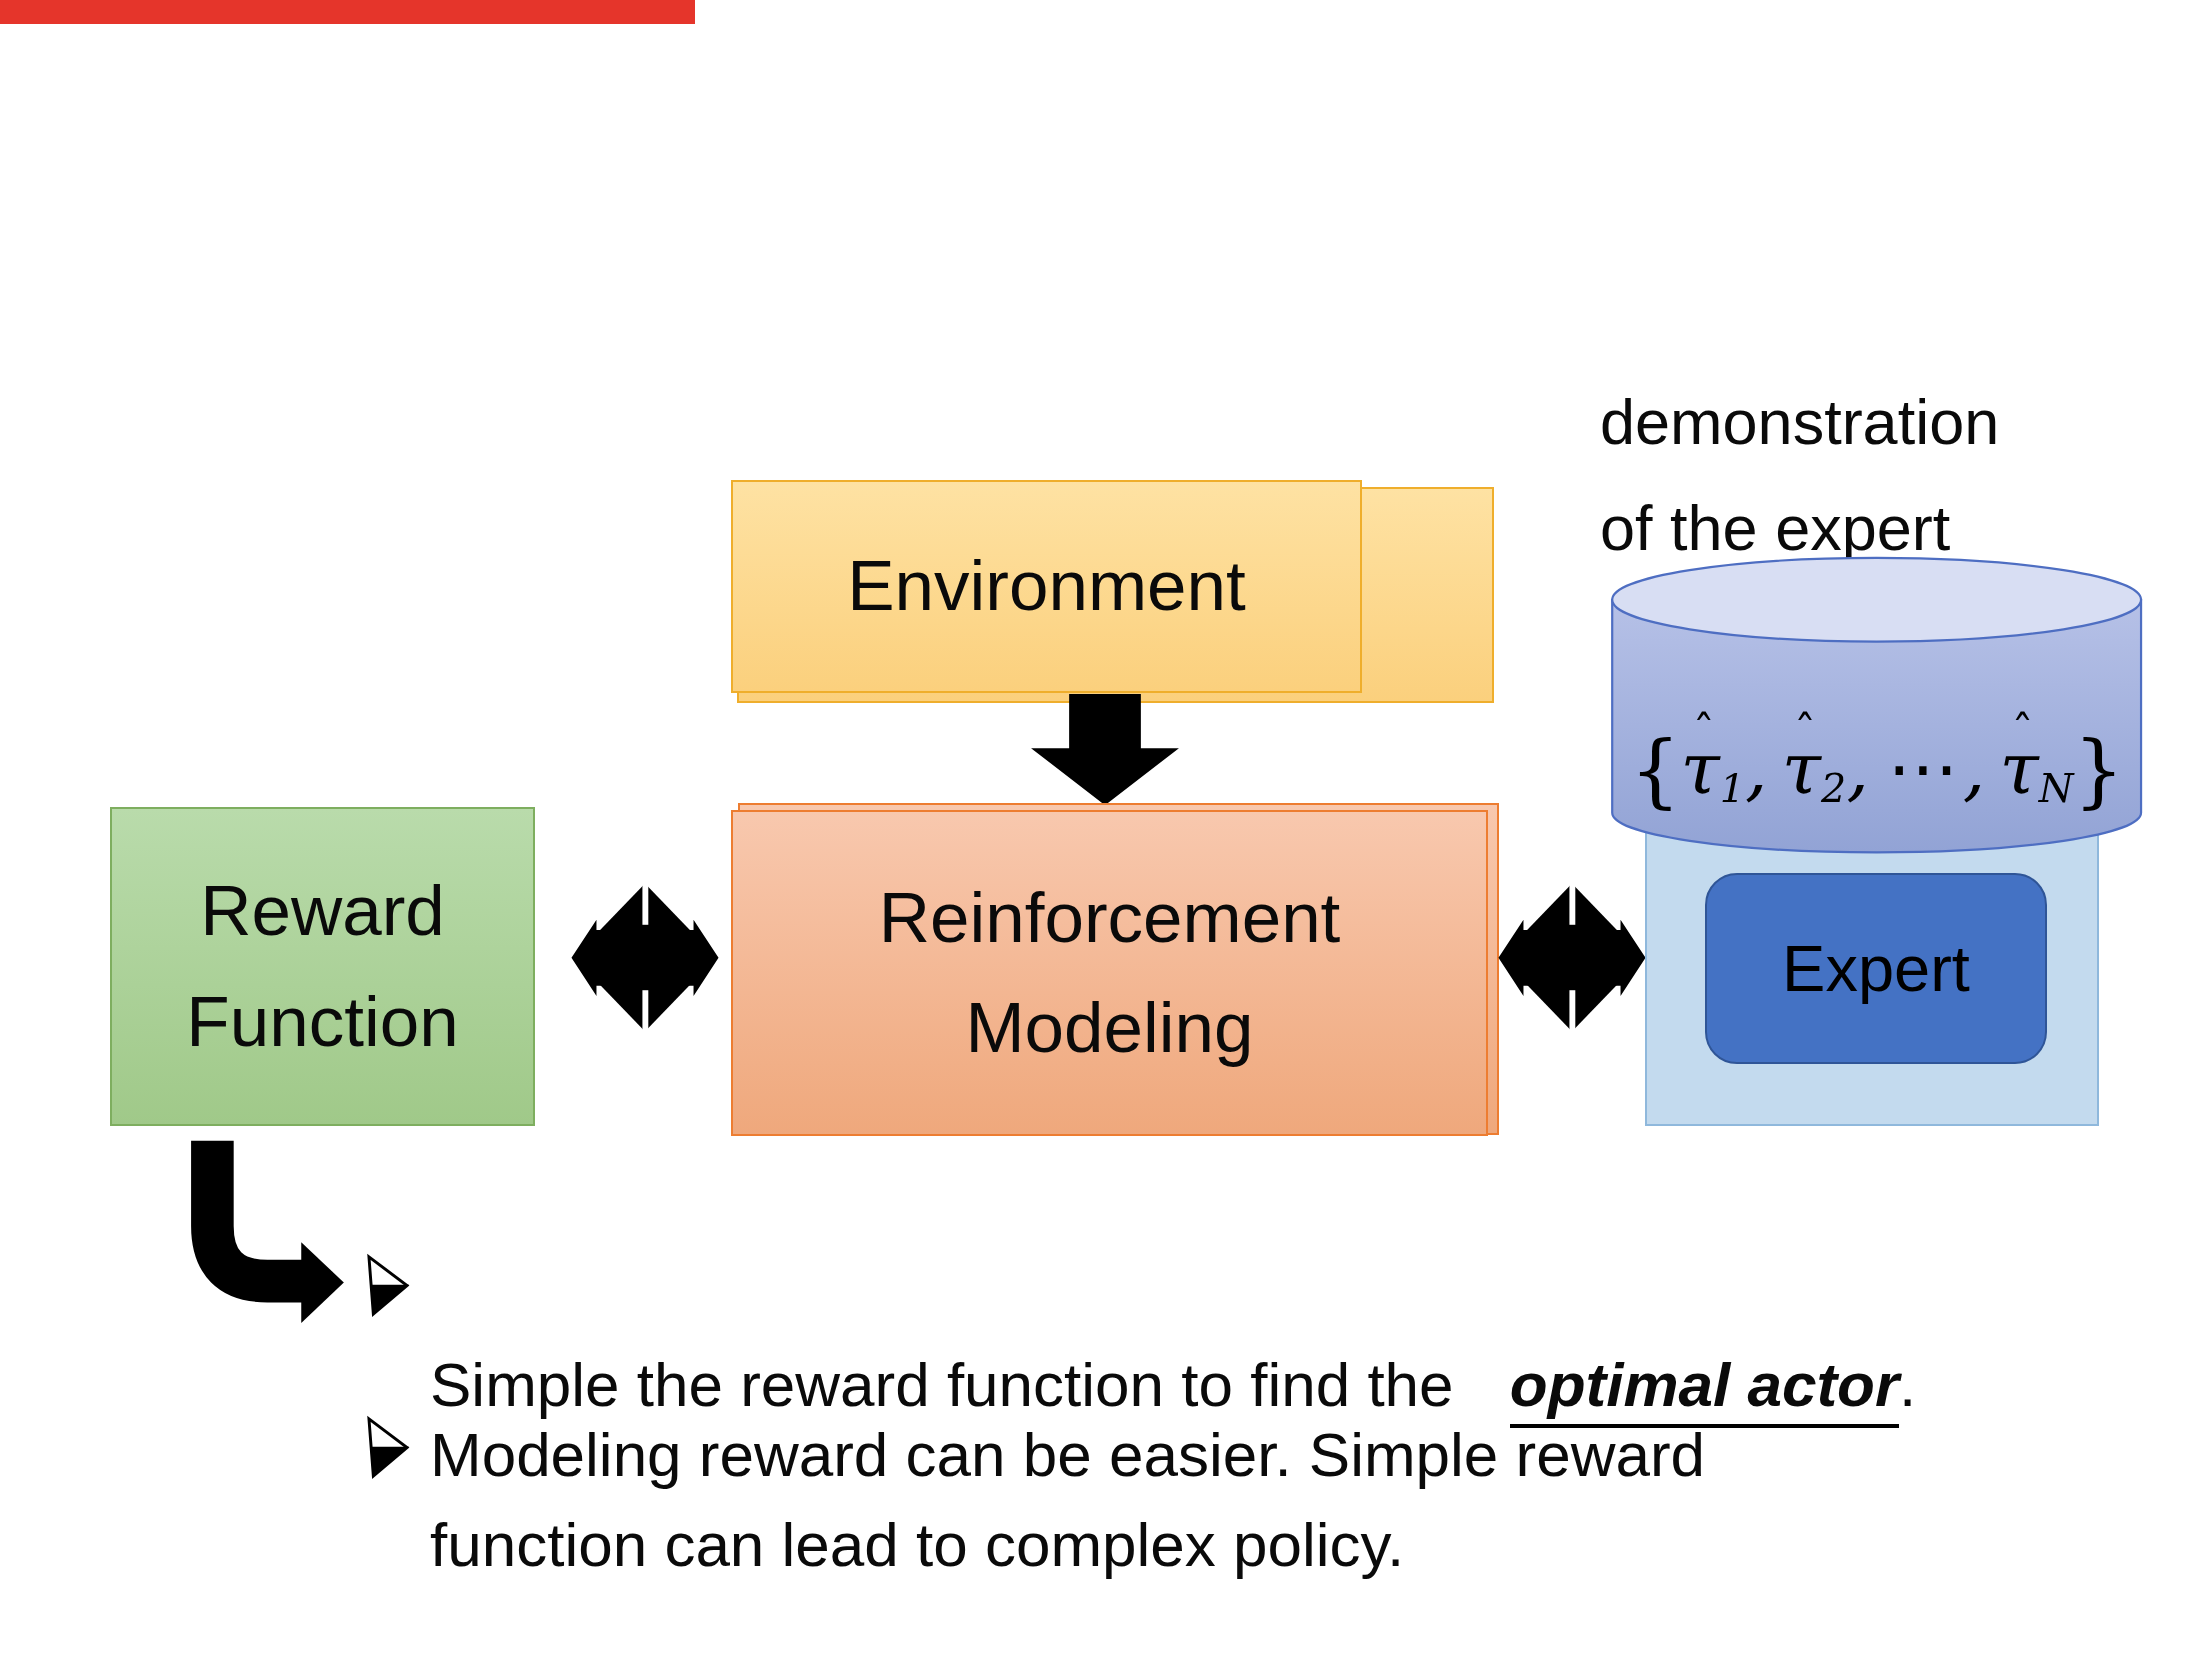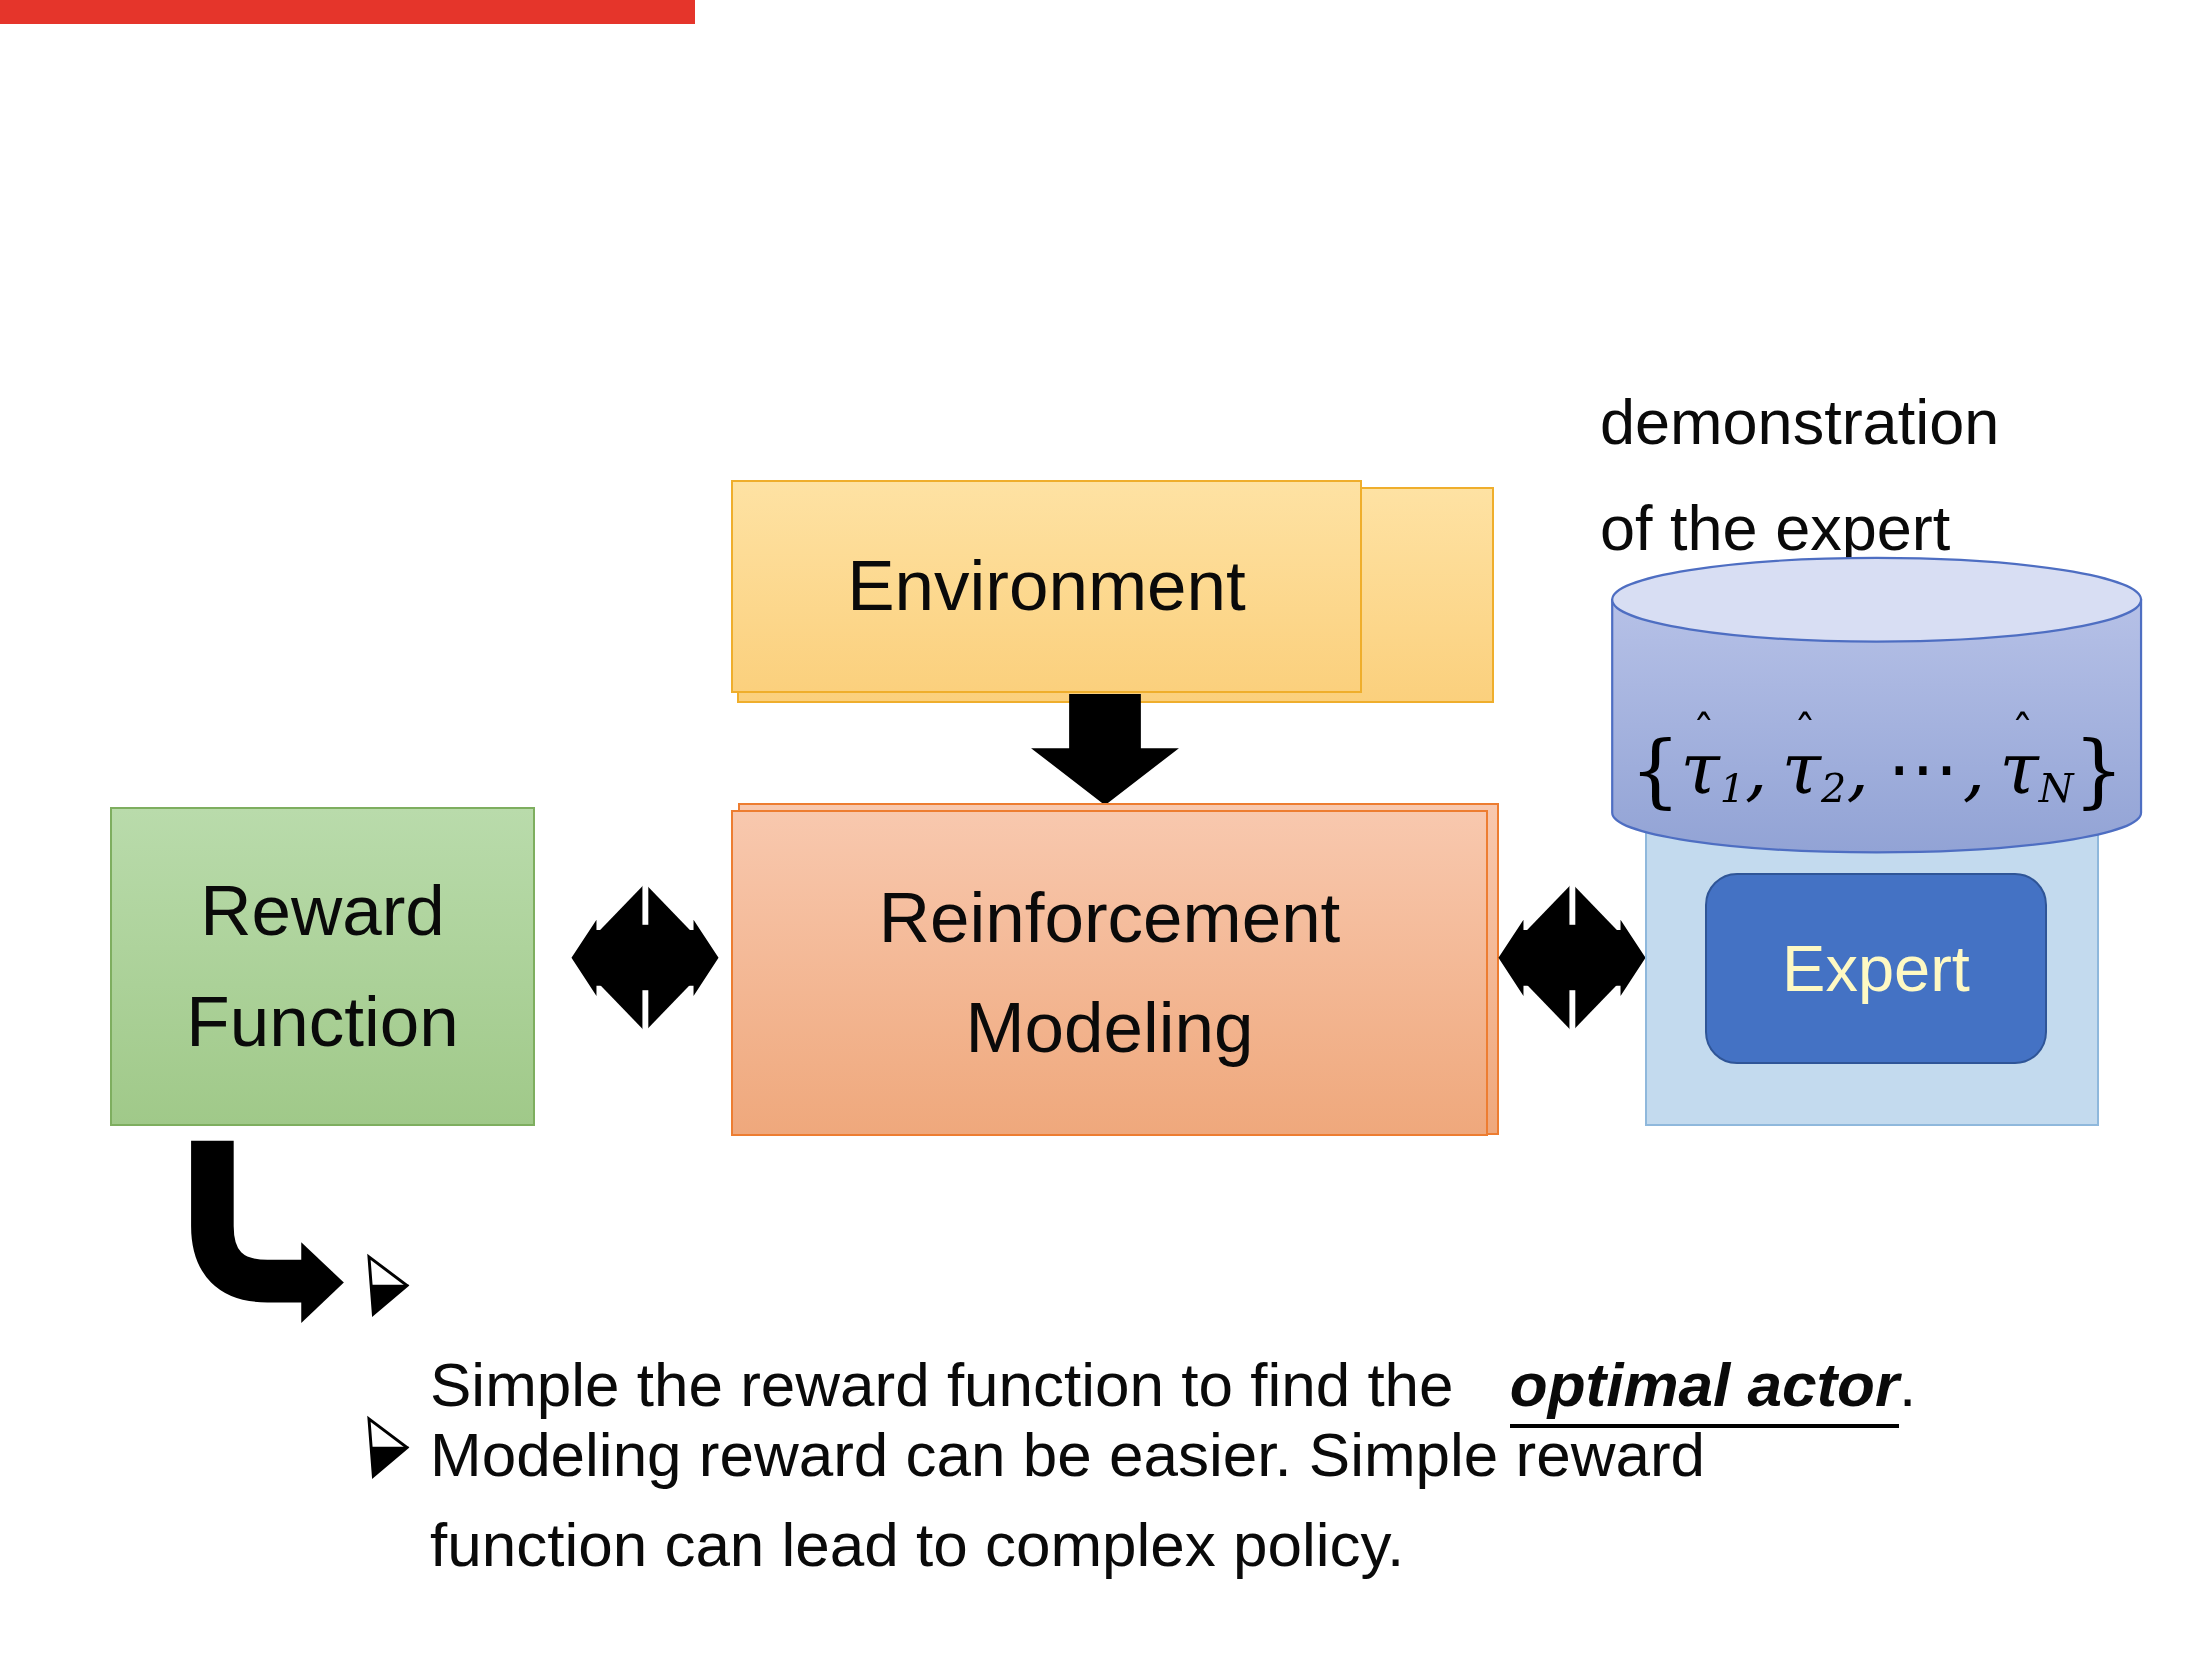--- a/index.html
+++ b/index.html
@@ -26,21 +26,21 @@
   .rl{left:731px;top:810px;width:757px;height:326px;border:2.9px solid #ed7d31;
       background:linear-gradient(#f8c8ae,#efa87c);}
 
   .reward{left:110px;top:807px;width:425px;height:319px;border:2.9px solid #7eae5f;
           background:linear-gradient(#b9dbab,#a0c989);}
 
   .bluerect{left:1645px;top:822px;width:454px;height:304px;background:#c3daee;
             border:2.2px solid #8fb8dc;box-sizing:border-box;}
 
   .expert{left:1705px;top:873px;width:342px;height:191px;background:#4472c4;
-          border:2.9px solid #2f5597;border-radius:32px;color:#fef9c3;font-size:65px;
+          border:2.9px solid #2f5597;border-radius:32px;color:#000000;font-size:65px;
           display:flex;align-items:center;justify-content:center;box-sizing:border-box;}
 
   .formula{left:1610px;top:724px;width:534px;text-align:center;font-size:71px;color:#000;
            font-family:"DejaVu Serif",serif;font-style:italic;white-space:nowrap;}
   .formula .brace{font-style:normal;font-size:1.12em;vertical-align:-0.06em;}
   .tau{position:relative;display:inline-block;}
   .tau .hat{position:absolute;left:50%;transform:translateX(-34%);top:-0.46em;
             font-size:0.62em;font-style:normal;}
   .formula sub{font-size:0.56em;font-style:italic;vertical-align:-0.22em;line-height:0;}
   .formula .cdots{font-family:"DejaVu Sans",sans-serif;font-style:normal;padding:0 0.06em;}

